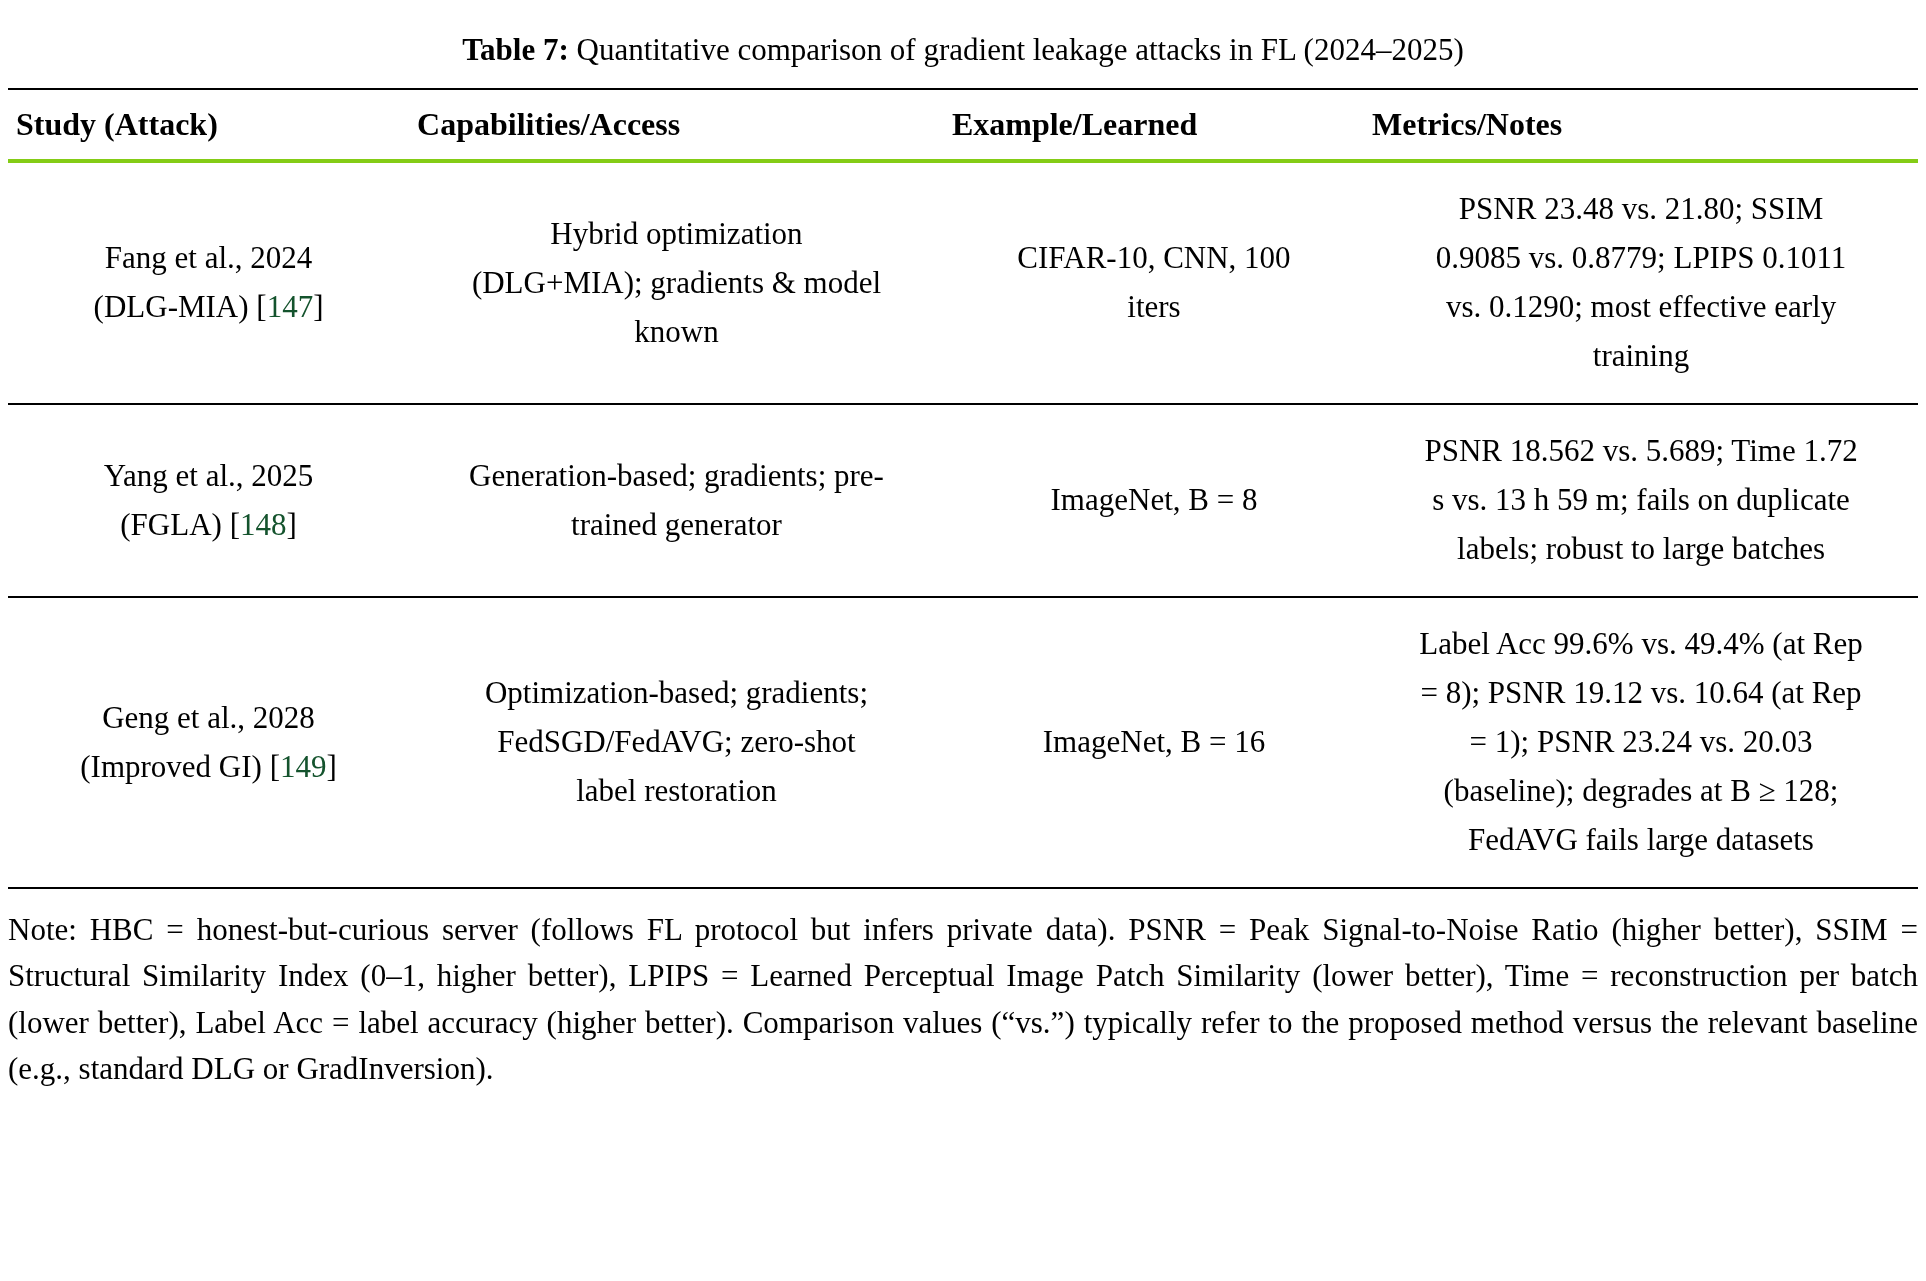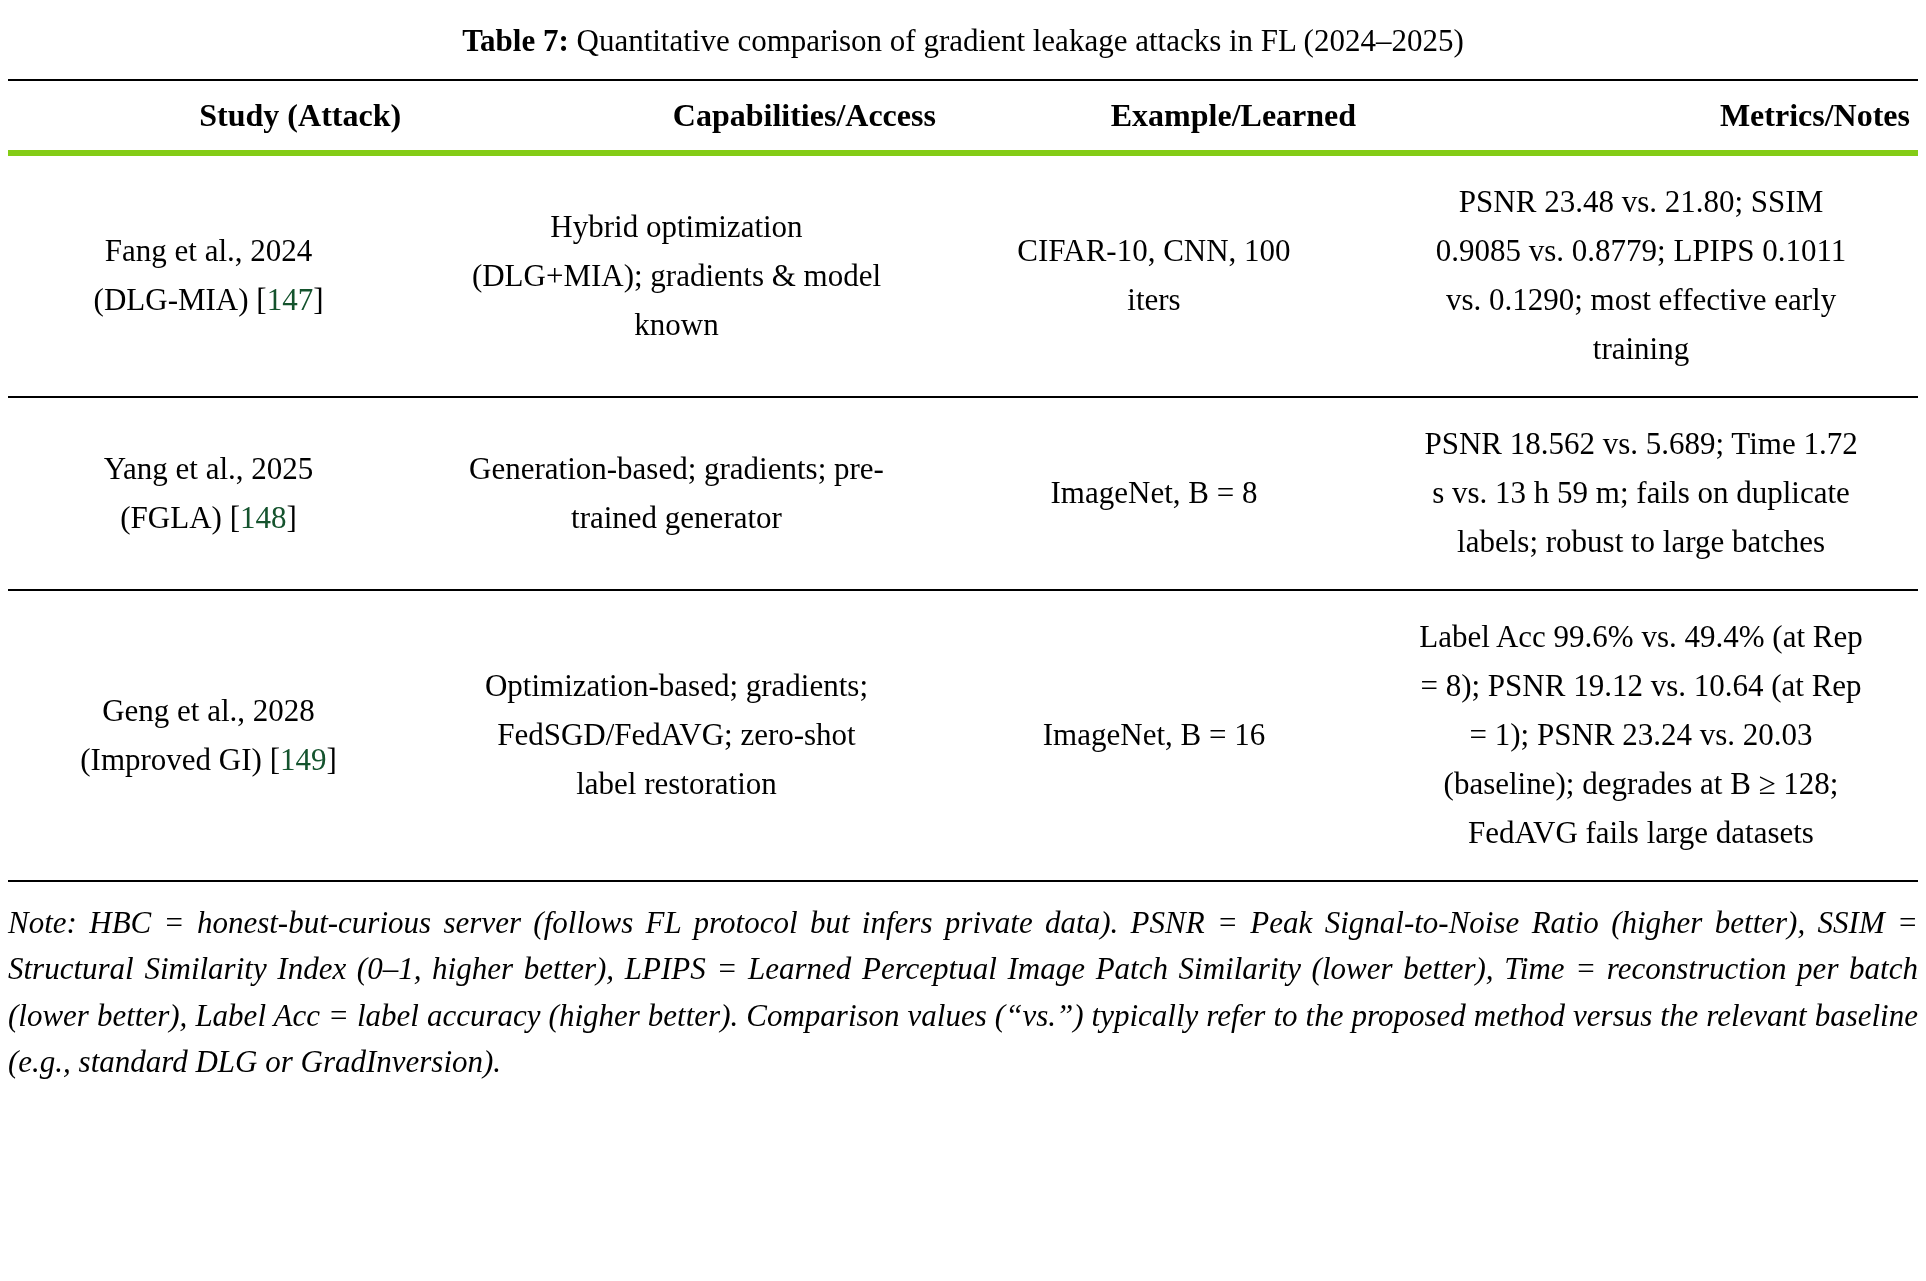--- a/index.html
+++ b/index.html
@@ -6,21 +6,21 @@
     margin: 0;
     padding: 0;
     background: #ffffff;
     color: #000000;
     font-family: "Liberation Serif", "DejaVu Serif", serif;
   }
   .page {
     width: 1926px;
     min-height: 1281px;
     box-sizing: border-box;
-    padding: 15px 8px 20px 8px;
+    padding: 24px 8px 20px 8px;
     background: #ffffff;
   }
   .caption {
     text-align: center;
     font-size: 31px;
     line-height: 1.3;
     margin: 6px 0 18px 0;
   }
   .caption .cap-label {
     font-weight: bold;
@@ -32,23 +32,23 @@
     border-bottom: 2px solid #000;
     font-size: 31px;
   }
   table.cmp col.c1 { width: 21%; }
   table.cmp col.c2 { width: 28%; }
   table.cmp col.c3 { width: 22%; }
   table.cmp col.c4 { width: 29%; }
   table.cmp thead th {
     font-weight: bold;
     font-size: 32px;
-    text-align: right;
+    text-align: left;
     padding: 16px 8px;
-    border-bottom: 6px solid #84cc16;
+    border-bottom: 4px solid #84cc16;
     white-space: nowrap;
   }
   table.cmp tbody td {
     text-align: center;
     vertical-align: middle;
     padding: 22px 10px;
     line-height: 1.58;
     border-bottom: 2px solid #000;
   }
   table.cmp tbody tr:last-child td {
@@ -64,21 +64,20 @@
   a.cite {
     color: #14532d;
     text-decoration: none;
     cursor: pointer;
   }
   .note {
     font-size: 31px;
     line-height: 1.5;
     text-align: justify;
     margin: 18px 0 0 0;
-    font-style: italic;
   }
 </style>
 </head>
 <body>
 
 <div class="page">
 
   <div class="caption">
     <span class="cap-label">Table 7:</span><span> Quantitative comparison of gradient leakage attacks in FL (2024–2025)</span>
   </div>

